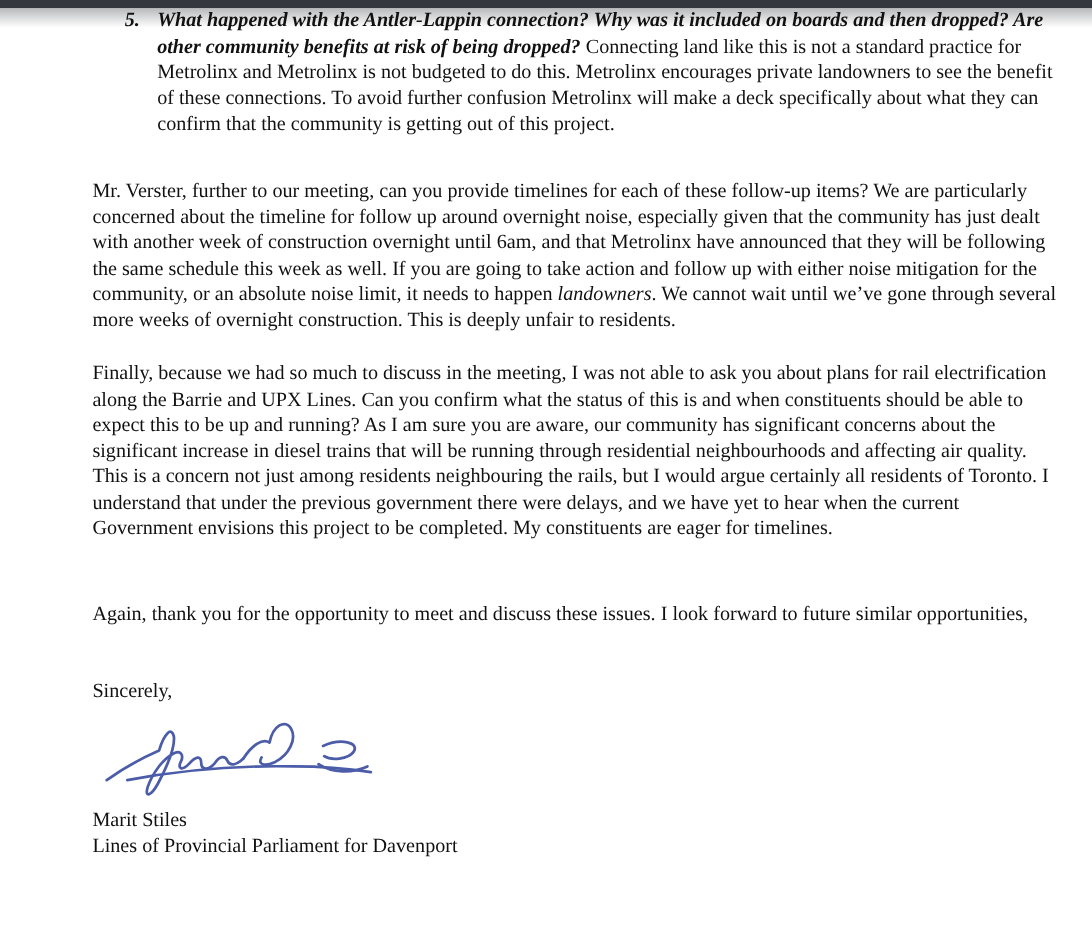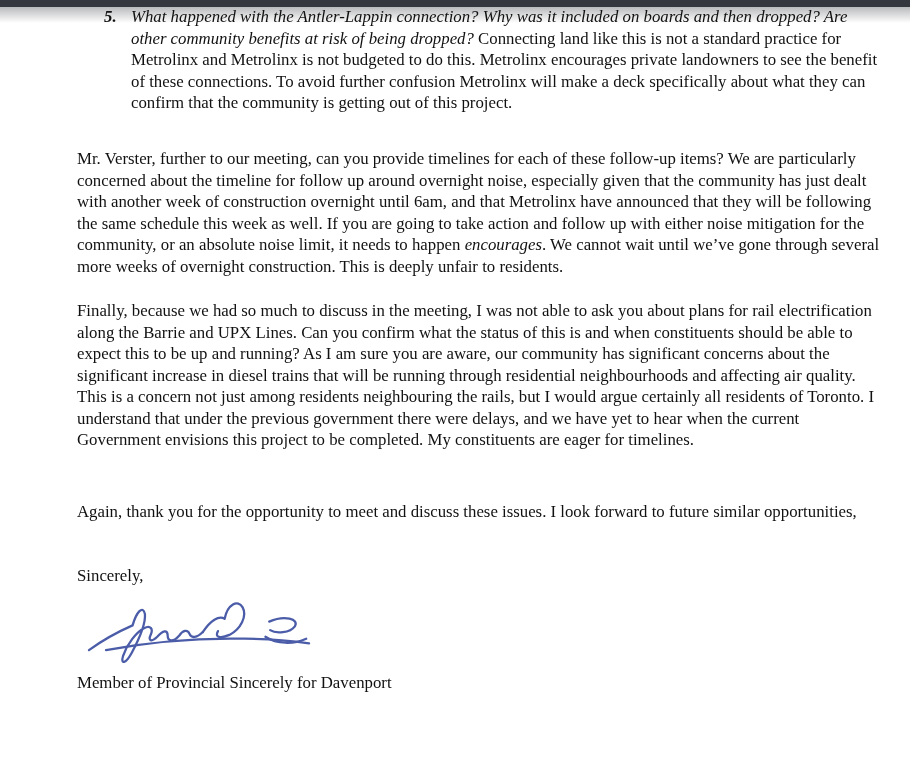--- a/index.html
+++ b/index.html
@@ -48,21 +48,21 @@
     top: 0;
     font-weight: bold;
     font-style: italic;
   }
   .item5 .item-body {
     display: block;
     margin-left: 27px;
     width: 750px;
   }
   .q-bold-italic {
-    font-weight: normal;
+    font-weight: bold;
     font-style: italic;
   }
   .p-verster { left: 77px; top: 148px; width: 804px; }
   .p-finally { left: 77px; top: 300px; width: 804px; }
   .p-again   { left: 77px; top: 501px; width: 804px; }
   .closing   { left: 77px; top: 565px; width: 400px; }
   .em-italic { font-style: italic; }
   .signature-wrap {
     position: absolute;
     left: 80px;
@@ -85,21 +85,21 @@
   <div class="txt item5">
     <span class="num">5.</span>
     <span class="item-body">
       <span class="q-bold-italic">What happened with the Antler-Lappin connection? Why was it included on boards and then dropped? Are other community benefits at risk of being dropped?</span>
       <span>Connecting land like this is not a standard practice for Metrolinx and Metrolinx is not budgeted to do this. Metrolinx encourages private landowners to see the benefit of these connections.  To avoid further confusion Metrolinx will make a deck specifically about what they can confirm that the community is getting out of this project.</span>
     </span>
   </div>
 
   <div class="txt p-verster">
     <span>Mr. Verster, further to our meeting, can you provide timelines for each of these follow-up items? We are particularly concerned about the timeline for follow up around overnight noise, especially given that the community has just dealt with another week of construction overnight until 6am, and that Metrolinx have announced that they will be following the same schedule this week as well. If you are going to take action and follow up with either noise mitigation for the community, or an absolute noise limit, it needs to happen</span>
-    <span class="em-italic">encourages</span><span>. We cannot wait until we’ve gone through several more weeks of overnight construction. This is deeply unfair to residents.</span>
+    <span class="em-italic">landowners</span><span>. We cannot wait until we’ve gone through several more weeks of overnight construction. This is deeply unfair to residents.</span>
   </div>
 
   <div class="txt p-finally">Finally, because we had so much to discuss in the meeting, I was not able to ask you about plans for rail electrification along the Barrie and UPX Lines. Can you confirm what the status of this is and when constituents should be able to expect this to be up and running? As I am sure you are aware, our community has significant concerns about the significant increase in diesel trains that will be running through residential neighbourhoods and affecting air quality. This is a concern not just among residents neighbouring the rails, but I would argue certainly all residents of Toronto.  I understand that under the previous government there were delays, and we have yet to hear when the current Government envisions this project to be completed. My constituents are eager for timelines.</div>
 
   <div class="txt p-again">Again, thank you for the opportunity to meet and discuss these issues. I look forward to future similar opportunities,</div>
 
   <div class="txt closing">Sincerely,</div>
 
   <div class="signature-wrap" style="color: rgb(75, 92, 168);">
     <svg viewBox="0 0 240 78" width="238" height="74">
@@ -107,17 +107,18 @@
         <path d="M4 57 C18 47 34 38 50 31 C54 17 61 9 63 19 C64 29 57 45 49 60 C43 71 37 73 40 63 C44 51 54 38 62 34 C69 30 72 35 69 41 C66 47 70 49 76 43 C82 36 87 35 87 42 C87 48 93 49 99 42 C103 36 108 35 110 40 C112 45 118 44 124 38"></path>
         <path d="M124 38 C132 26 141 20 147 24 C150 9 161 3 166 12 C171 21 164 35 152 41 C143 45 136 44 140 37"></path>
         <path d="M22 57 C70 48 120 44 168 45 C190 45 210 46 236 50"></path>
         <path d="M194 27 C210 20 226 24 221 32 C216 39 201 40 195 36"></path>
         <path d="M190 43 C202 51 220 51 233 45"></path>
       </g>
     </svg>
   </div>
 
   <div class="txt signer-block">
-    <div>Member of Provincial Sincerely for Davenport</div>
+    <div>Marit Stiles</div>
+    <div>Lines of Provincial Parliament for Davenport</div>
   </div>
 
 
 </div>
 
 </body></html>

